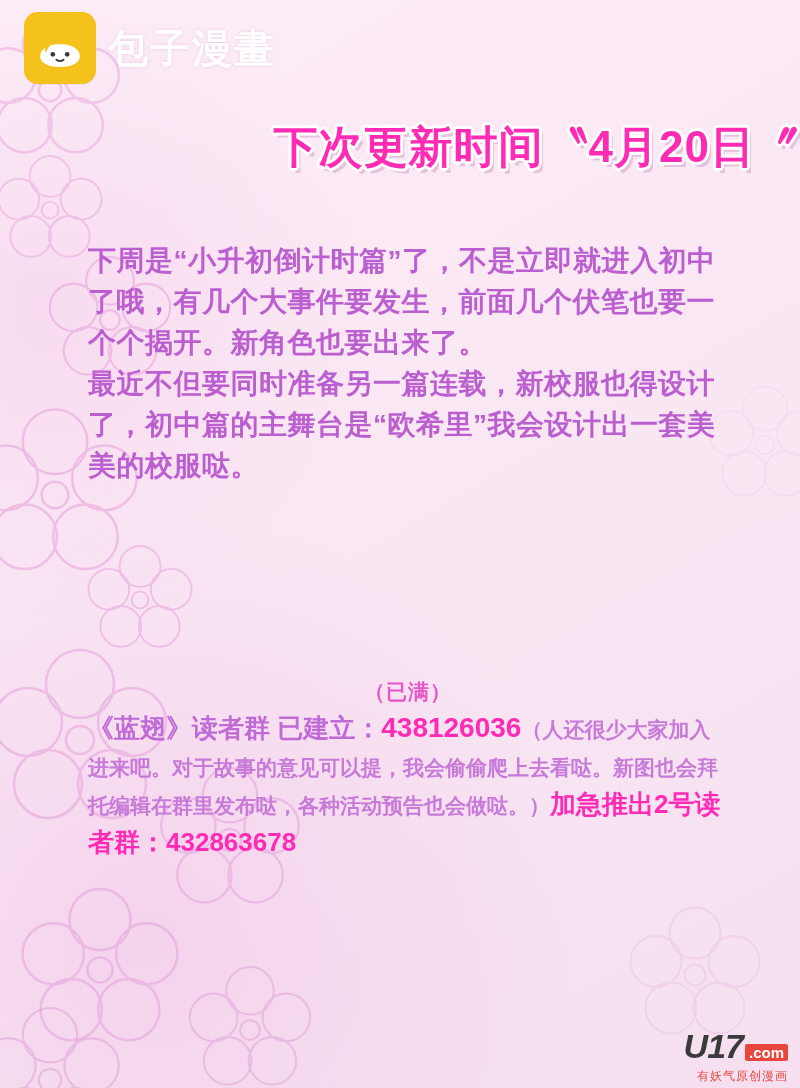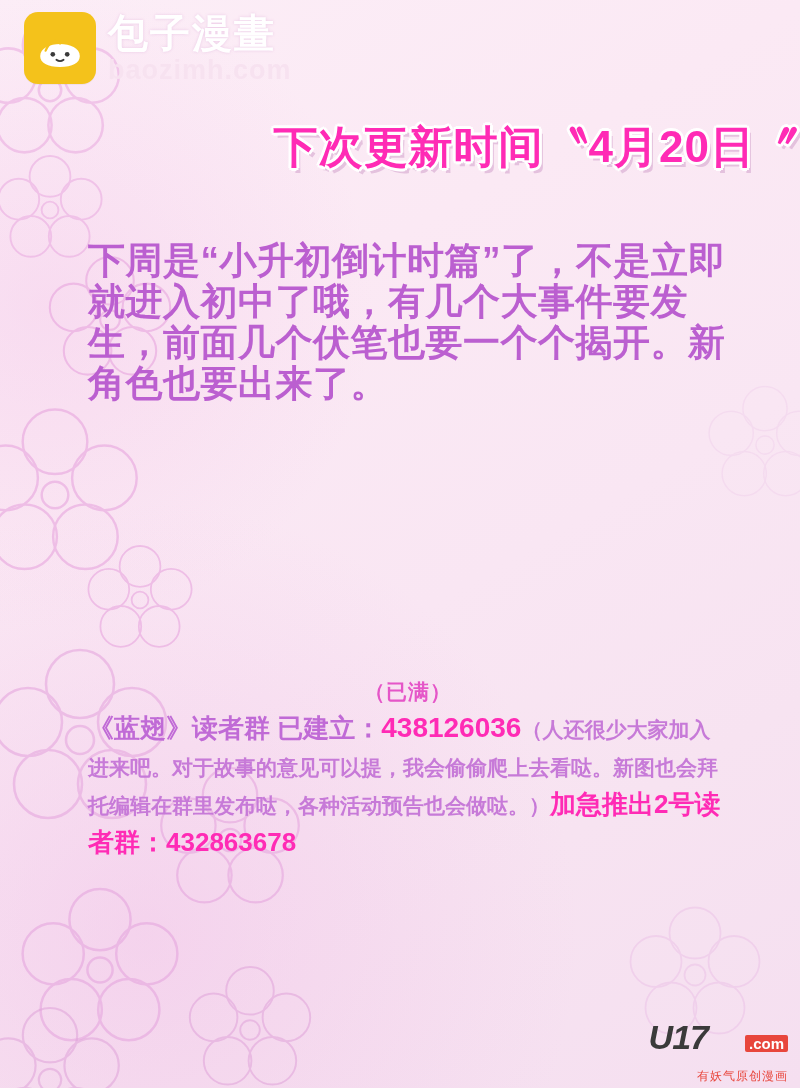--- a/index.html
+++ b/index.html
@@ -99,21 +99,21 @@
     white-space: nowrap;
   }
 
   
   .body-block {
     position: absolute;
     top: 240px;
     left: 88px;
     width: 640px;
     color: #bb5fd0;
-    font-size: 37px;
+    font-size: 28px;
     line-height: 41px;
     font-weight: bold;
     letter-spacing: 0.5px;
   }
   .body-block p {
     margin: 0 0 0 0;
     text-indent: 0;
   }
 
   
@@ -174,26 +174,25 @@
     letter-spacing: -1px;
     margin-left: 16px;
   }
   .u17-dot {
     font-size: 15px;
     font-weight: bold;
     color: #ffffff;
     background: #e8463c;
     padding: 1px 4px;
     border-radius: 2px;
-    margin-left: 35px;
   }
   .u17-sub {
     font-size: 12px;
     color: #e8463c;
-    margin-top: 16px;
+    margin-top: 7px;
     letter-spacing: 1px;
   }
 </style>
 </head>
 <body>
 
 <div class="page">
 
   <div class="flowers">
     <div class="flower" style="left:-30px; top:10px;">
@@ -347,28 +346,28 @@
       <svg width="54" height="46" viewBox="0 0 60 50" aria-hidden="true">
         <path d="M8 34 C8 16 52 16 52 34 C52 42 44 46 30 46 C16 46 8 42 8 34 Z" fill="#ffffff"></path>
         <path d="M14 28 C18 18 26 14 30 20" fill="none" stroke="#f4c21b" stroke-width="2.5" stroke-linecap="round"></path>
         <circle cx="22" cy="32" r="2.6" fill="#3a3a3a"></circle>
         <circle cx="38" cy="32" r="2.6" fill="#3a3a3a"></circle>
         <path d="M26 38 Q30 41 34 38" fill="none" stroke="#3a3a3a" stroke-width="2" stroke-linecap="round"></path>
       </svg>
     </div>
     <div class="logo-text">
       <div class="logo-title">包子漫畫</div>
-      <div class="logo-sub">baozimh.com</div>
     </div>
   </div>
 
   <div class="headline">下次更新时间〝4月20日〞</div>
 
   <div class="body-block">
     <p>下周是“小升初倒计时篇”了，不是立即就进入初中了哦，有几个大事件要发生，前面几个伏笔也要一个个揭开。新角色也要出来了。</p>
+    <p>最近不但要同时准备另一篇连载，新校服也得设计了，初中篇的主舞台是“欧希里”我会设计出一套美美的校服哒。</p>
   </div>
 
   <div class="group-block">
     <div class="full-note">（已满）</div>
     <div class="group-line">
       <span>《蓝翅》读者群 已建立：</span><span class="qq-num">438126036</span><span class="small-text">（人还很少大家加入进来吧。对于故事的意见可以提，我会偷偷爬上去看哒。新图也会拜托编辑在群里发布哒，各种活动预告也会做哒。）</span><span class="urgent">加急推出2号读者群：</span><span class="urgent">432863678</span>
     </div>
   </div>
 
   <div class="footer-mark">

